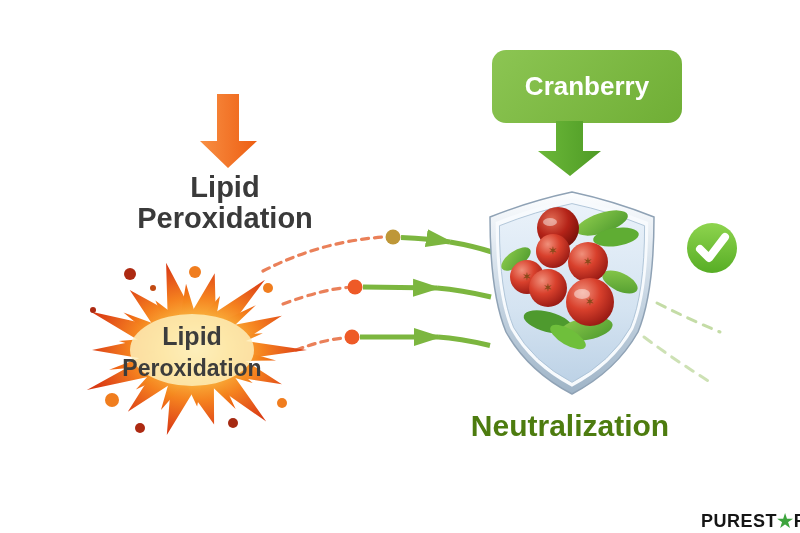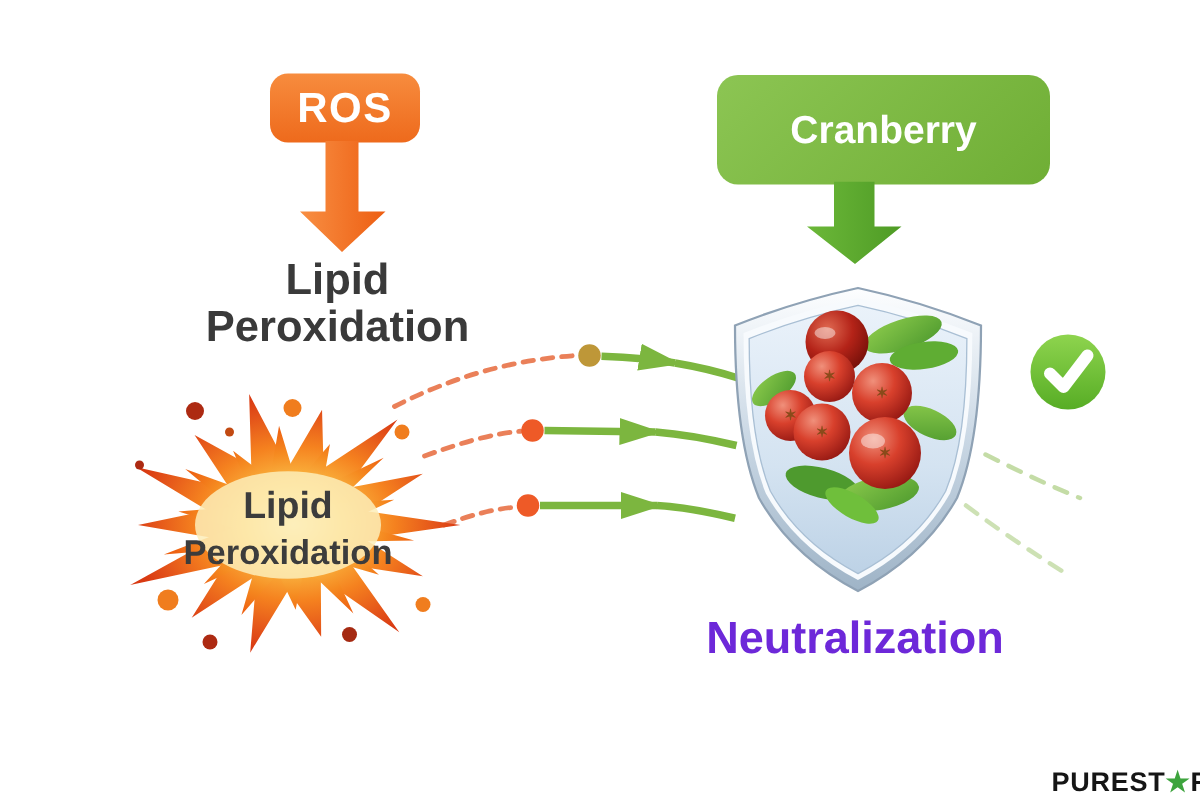--- a/index.html
+++ b/index.html
@@ -10,32 +10,32 @@
   .abs{position:absolute;}
   
   .ros-box{
     left:180px;top:49px;width:100px;height:46px;border-radius:12px;
     background:linear-gradient(180deg,#F78C3E 0%,#EE6A1C 100%);
     color:#fff;font-size:28px;font-weight:bold;letter-spacing:1px;
     display:flex;align-items:center;justify-content:center;
   }
   
   .cran-box{
-    left:478px;top:50px;width:222px;height:73px;border-radius:14px;
+    left:492px;top:50px;width:190px;height:73px;border-radius:14px;
     background:linear-gradient(135deg,#8CC553 0%,#6FAE35 100%);
     color:#fff;font-size:26px;font-weight:bold;line-height:31px;text-align:center;
     display:flex;flex-direction:row;align-items:center;justify-content:center;
   }
   .lipid-heading{
     left:100px;top:172px;width:250px;text-align:center;
     color:#3A3A3A;font-size:29px;font-weight:bold;line-height:31px;
   }
   .neutralization{
     left:450px;top:409px;width:240px;text-align:center;
-    color:#6d28d9;font-size:30px;font-weight:bold;
+    color:#4d7c0f;font-size:30px;font-weight:bold;
   }
   .logo{
     left:701px;top:510px;white-space:nowrap;
     color:#151515;font-size:18px;font-weight:800;letter-spacing:0.5px;
   }
   .logo .star{color:#3DA43D;}
   svg text{font-family:"Liberation Sans",sans-serif;}
 </style>
 </head>
 <body>
@@ -67,23 +67,20 @@
       <path d="M296,350 C315,343 330,339 345,338" fill="none" stroke-width="3.2" stroke-dasharray="7 6" stroke-linecap="round" opacity="0.85" stroke="#E66A3C"></path>
       <circle cx="352" cy="337" r="7.5" fill="#EE5A27"></circle>
       <path d="M360,337 L438,337" fill="none" stroke-width="5" marker-end="url(#mGreen)" stroke="#7CB63F"></path>
       <path d="M438,337 C456,338 471,341 490,345.5" fill="none" stroke-width="5" stroke="#7CB63F"></path>
     </g>
 
     <path d="M657,303 C681,315 700,324 720,332" fill="none" stroke="#9CC46A" stroke-width="3" stroke-dasharray="9 8" stroke-linecap="round" opacity="0.6"></path>
     <path d="M644,337 C668,355 688,368 710,382" fill="none" stroke="#9CC46A" stroke-width="3" stroke-dasharray="9 8" stroke-linecap="round" opacity="0.5"></path>
   </svg>
 
-  <div class="abs ros-box">
-    <span>ROS</span>
-  </div>
   <svg class="abs" style="left:193px;top:94px" width="72" height="76" viewBox="0 0 72 76">
     <defs>
       <linearGradient id="oArr" x1="0" y1="0" x2="1" y2="0">
         <stop offset="0" stop-color="#F88F43"></stop>
           <stop offset="1" stop-color="#ED5E12"></stop>
       </linearGradient>
     </defs>
     <path d="M24,0 L46,0 L46,47 L64,47 L35,74 L7,47 L24,47 Z" fill="url(#oArr)"></path>
   </svg>
 

